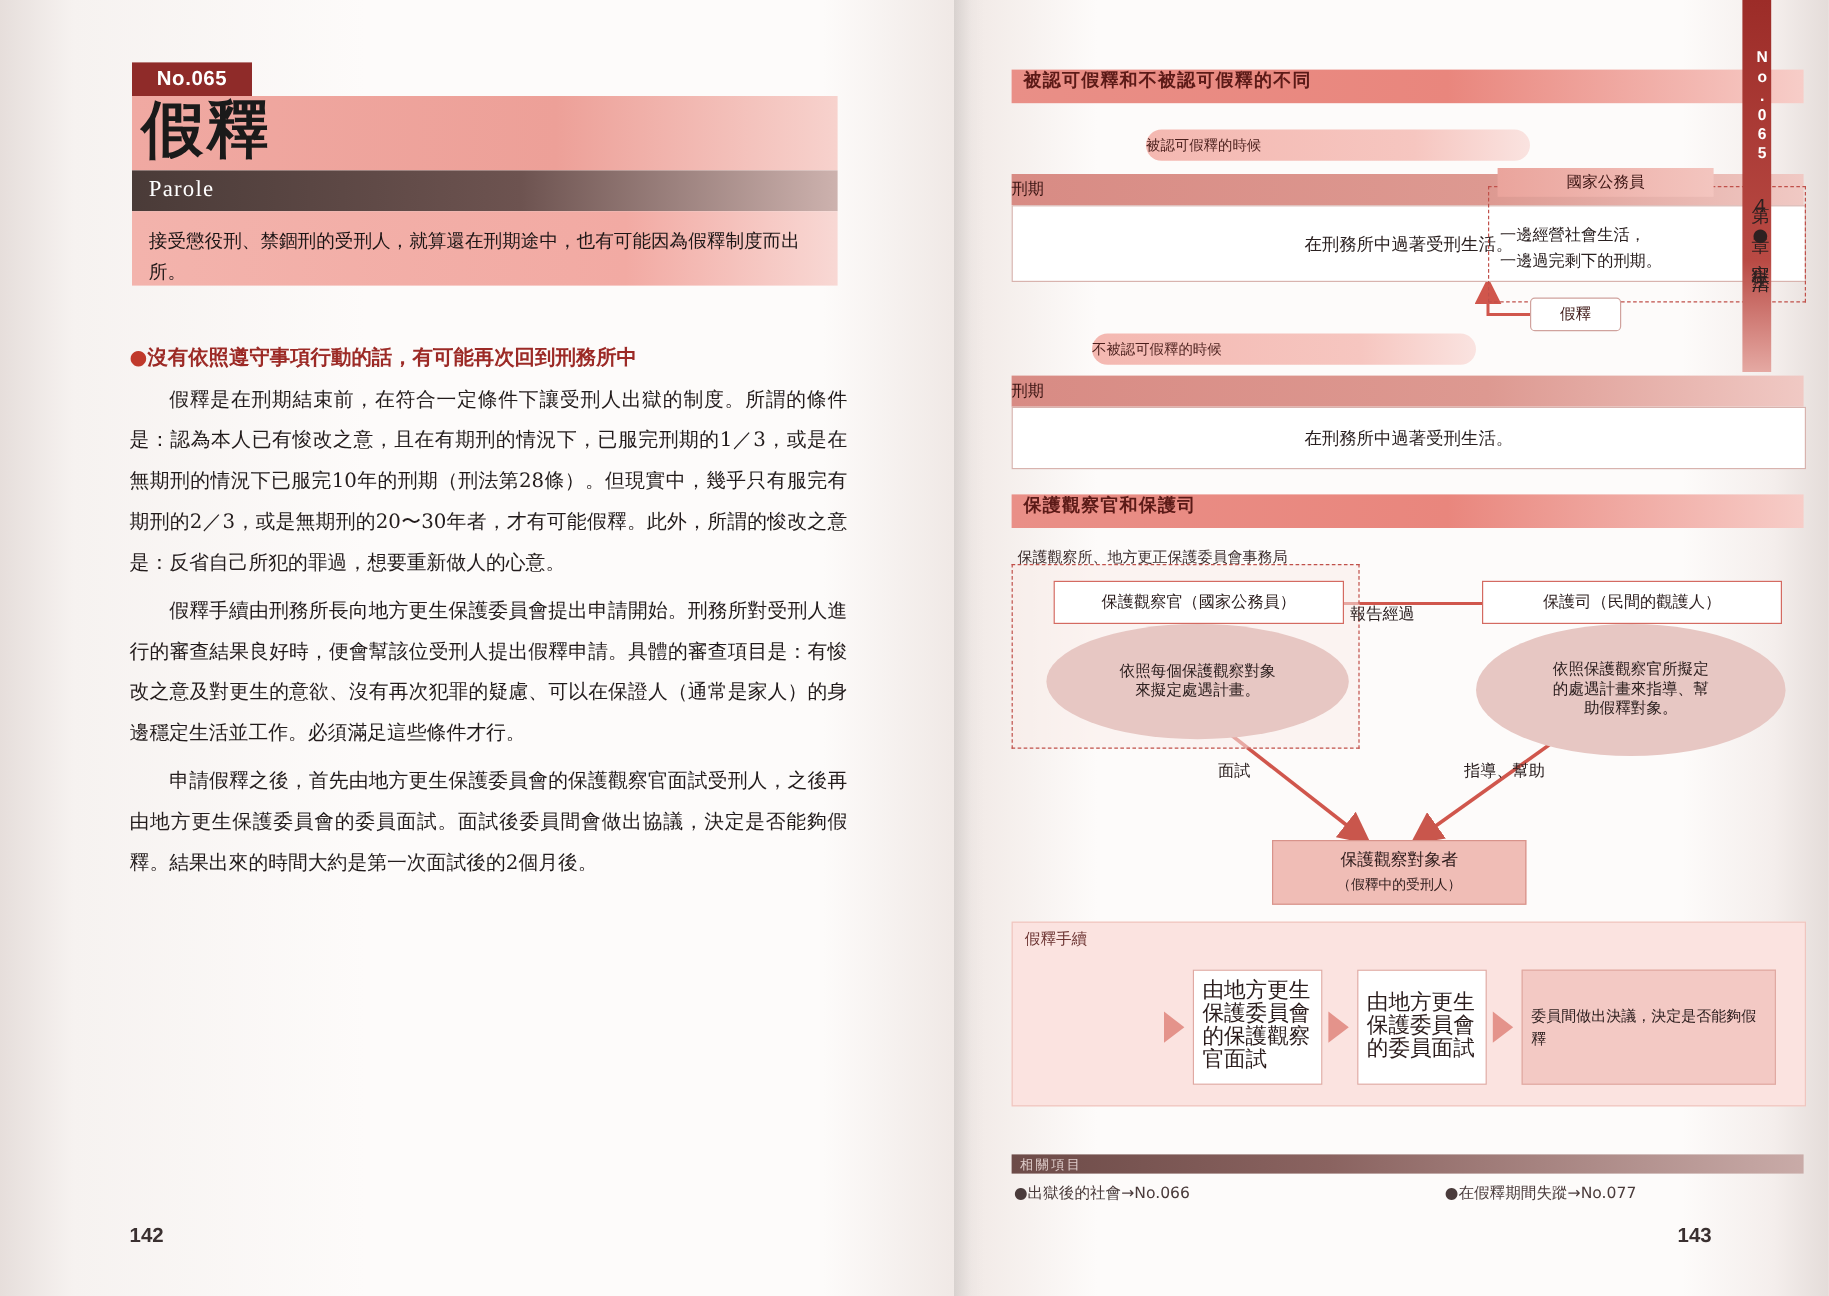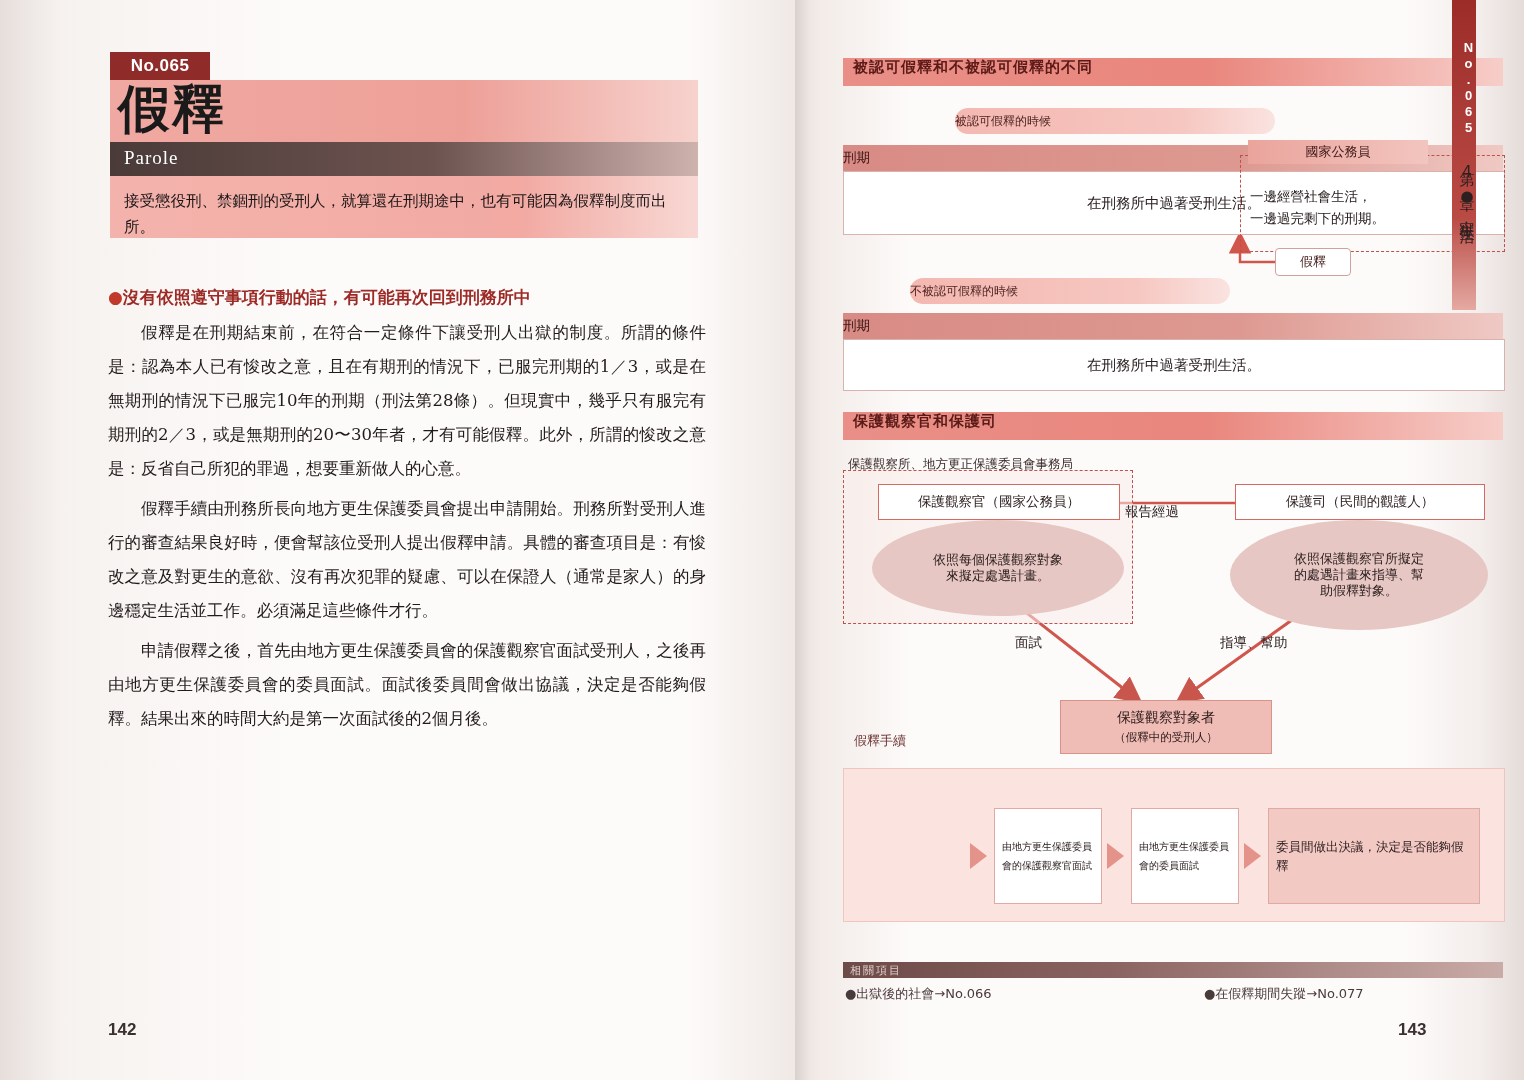--- a/index.html
+++ b/index.html
@@ -76,21 +76,21 @@
   .arrowlabel{position:absolute;font-size:13.5px;color:#2b2020;}
   .targetbox{position:absolute;background:#f0bdb6;border:1px solid #d8938b;
     display:flex;flex-direction:column;align-items:center;justify-content:center;
     font-size:14px;color:#2a1818;line-height:20px;}
   .targetbox .small{font-size:11.5px;}
 
   .procwrap{position:absolute;background:#fbe3e0;border:1px solid #f0c5bf;}
   .proctitle{position:absolute;font-size:13px;color:#6b3230;}
   .procbox{position:absolute;background:#fff;border:1px solid #e0a9a2;
     display:flex;align-items:center;justify-content:flex-start;
-    font-size:10px;color:#2a1c1c;line-height:19px;padding:6px 7px;box-sizing:border-box;}
+    font-size:18px;color:#2a1c1c;line-height:19px;padding:6px 7px;box-sizing:border-box;font-family:Liberation Mono, monospace;}
   .proclast{position:absolute;background:#f3c9c4;border:1px solid #e0a9a2;
     display:flex;align-items:center;font-size:12.5px;color:#2a1c1c;line-height:19px;padding:6px 7px;box-sizing:border-box;}
   .chev{position:absolute;width:0;height:0;border-top:13px solid transparent;border-bottom:13px solid transparent;border-left:17px solid #e4938b;}
 
   .footbar{position:absolute;left:843px;top:962px;width:660px;height:16px;
     background:linear-gradient(90deg,#6d4b48 0%,#8a6360 40%,#c9aba8 100%);}
   .footlabel{position:absolute;left:850px;top:963px;font-size:11px;color:#f3e4e2;letter-spacing:2px;opacity:.85;}
   .footlink{position:absolute;font-size:13px;color:#4a3b3b;}
   .pgnum-r{position:absolute;left:1398px;top:1020px;font-size:17px;font-weight:bold;color:#3a3030;
     font-family:"Liberation Sans",sans-serif;}
@@ -210,21 +210,21 @@
     <div class="arrowlabel" style="left:305px;top:503px;">報告經過</div>
     <div class="arrowlabel" style="left:195px;top:634px;">面試</div>
     <div class="arrowlabel" style="left:400px;top:634px;">指導、幫助</div>
 
     <div class="targetbox" style="left:240px;top:700px;width:210px;height:52px;">
       <span>保護觀察對象者</span>
       <span class="small">（假釋中的受刑人）</span>
     </div>
 
     <div class="procwrap" style="left:23px;top:768px;width:660px;height:152px;"></div>
-    <div class="proctitle" style="left:34px;top:732px;text-align:center;">假釋手續</div>
+    <div class="proctitle" style="left:34px;top:774px;text-align:center;">假釋手續</div>
 
     <div class="chev" style="left:150px;top:843px;"></div>
     <div class="procbox" style="left:174px;top:808px;width:108px;height:96px;">由地方更生保護委員會的保護觀察官面試</div>
     <div class="chev" style="left:287px;top:843px;"></div>
     <div class="procbox" style="left:311px;top:808px;width:108px;height:96px;">由地方更生保護委員會的委員面試</div>
     <div class="chev" style="left:424px;top:843px;"></div>
     <div class="proclast" style="left:448px;top:808px;width:212px;height:96px;">委員間做出決議，決定是否能夠假釋</div>
 
     <div class="pgnum-r" style="left:578px;top:1020px;">143</div>
   </div>

